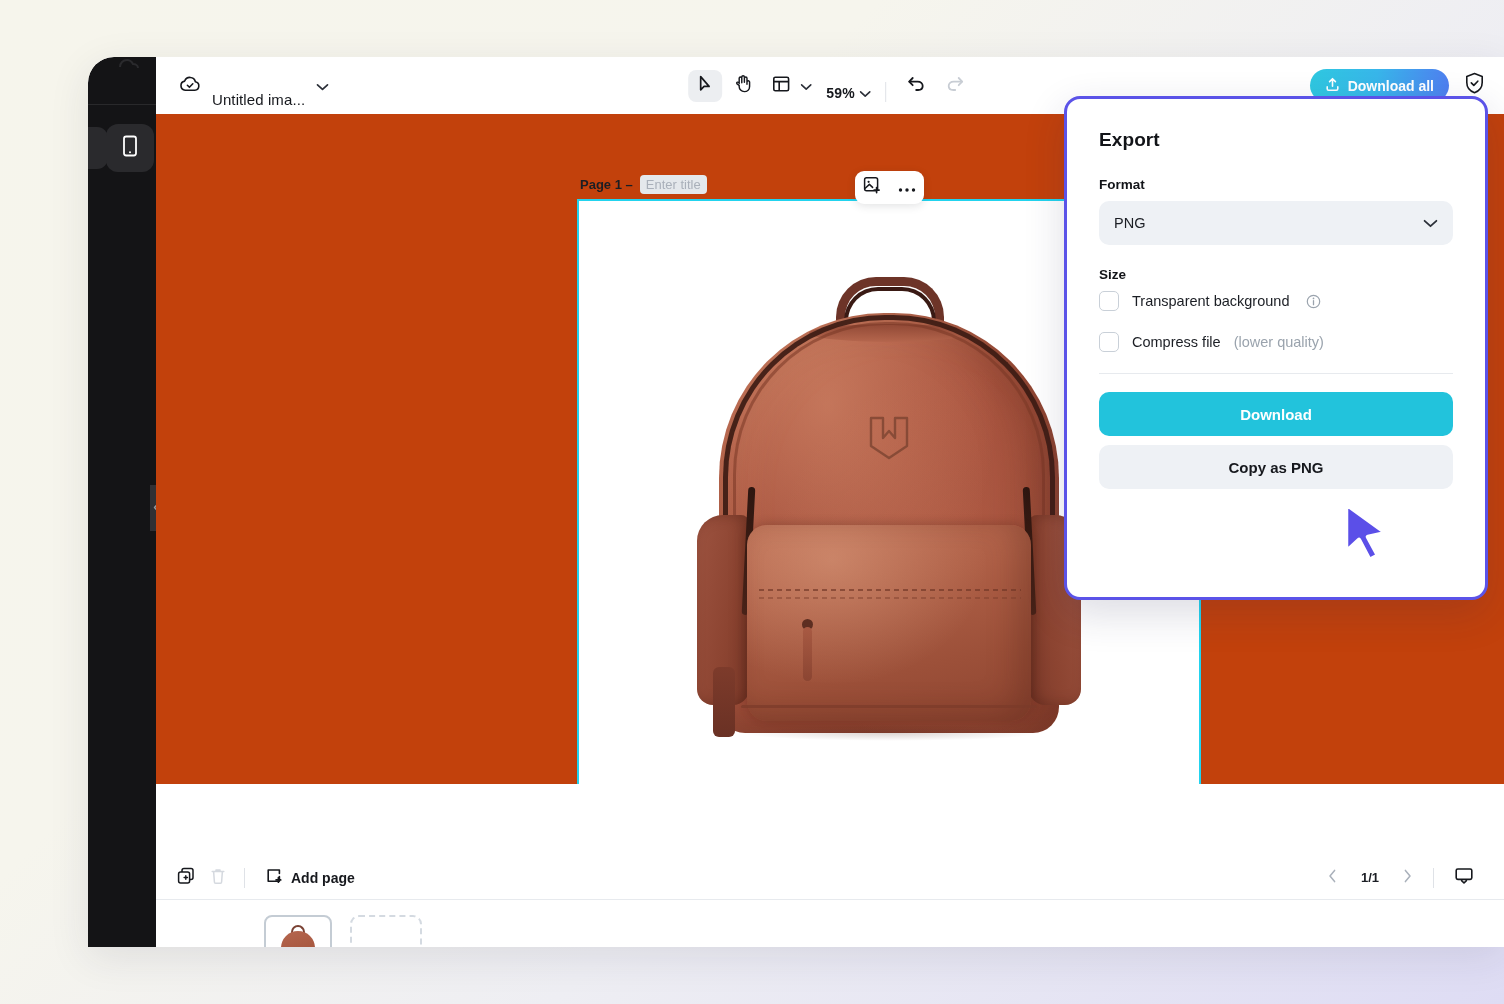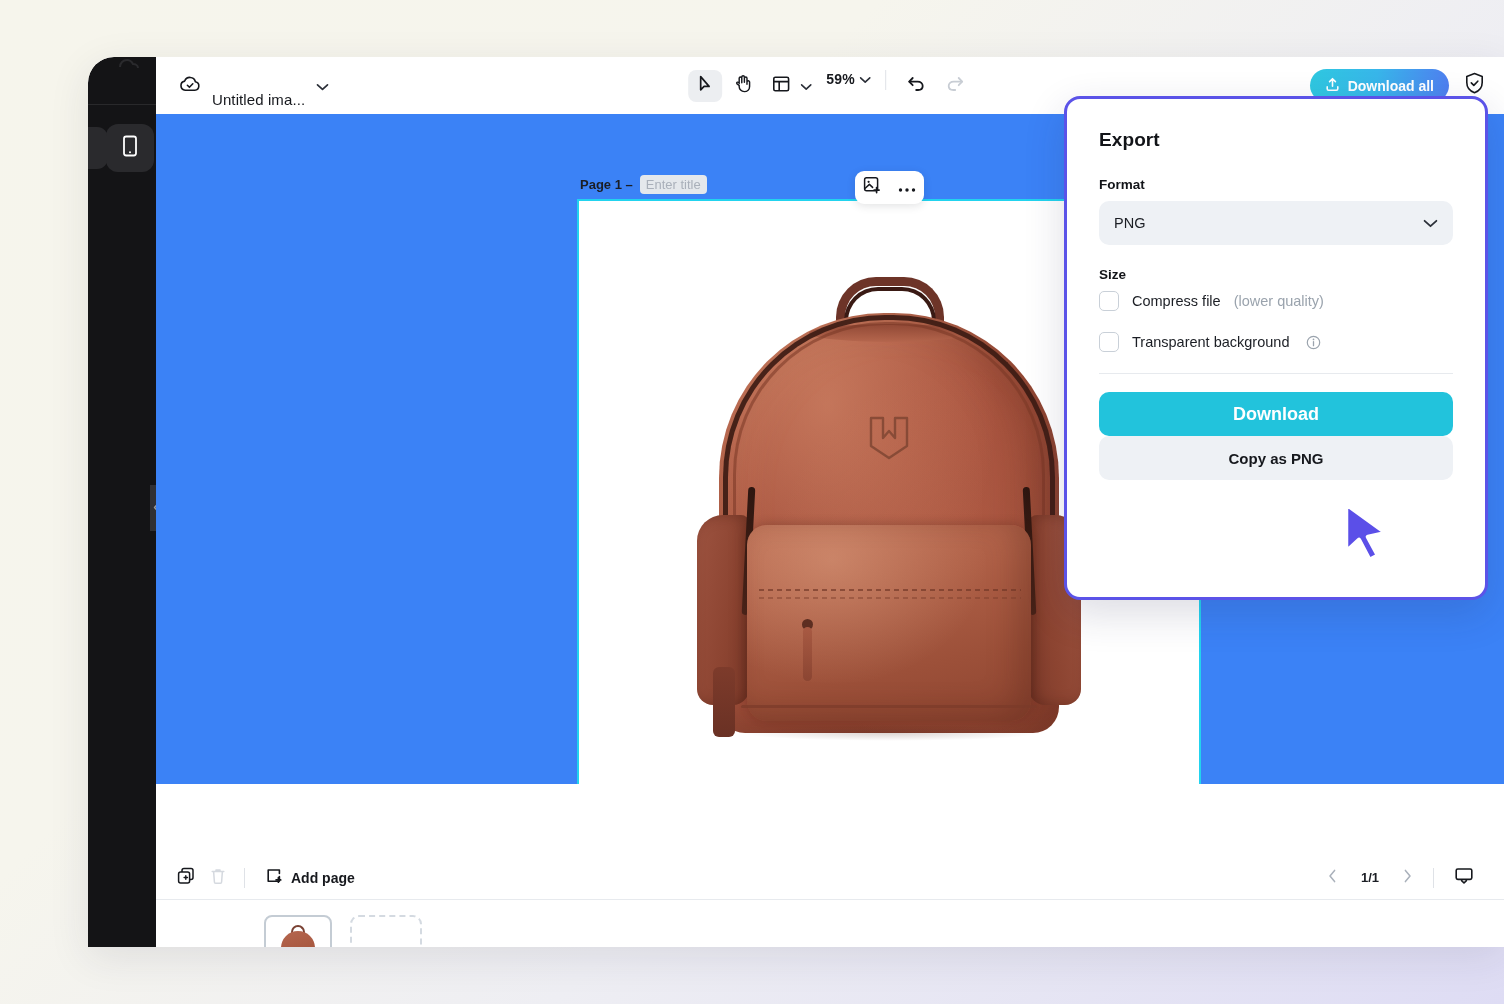--- a/index.html
+++ b/index.html
@@ -70,21 +70,21 @@
     display: flex; align-items: center; gap: 11px;
     margin-left: 23px;
   }
   .doc-title {
     font-size: 15px; font-weight: 500; color: #16181d; letter-spacing: .1px; margin-top: 28px;
   }
   .chev { color: #2b2f38; }
 
   .tools {
     position: absolute; left: 50%; transform: translateX(-50%);
-    display: flex; align-items: flex-start; gap: 4px;
+    display: flex; align-items: flex-end; gap: 4px;
   }
   .tool-btn {
     width: 34px; height: 32px; border-radius: 8px;
     display: flex; align-items: center; justify-content: center;
     cursor: pointer;
   }
   .tool-btn.active { background: #eceef1; }
   .tool-combo {
     display: flex; align-items: center; gap: 2px; cursor: pointer;
   }
@@ -106,21 +106,21 @@
     color: #fff; font-size: 14px; font-weight: 600;
     cursor: pointer; border: none;
     white-space: nowrap;
   }
   .shield-btn { width: 26px; height: 26px; display:flex; align-items:center; justify-content:center; cursor: pointer; }
 
   
   .canvas-area {
     position: absolute; left: 68px; top: 57px;
     width: 1348px; height: 670px;
-    background: #3b82f6;
+    background: #c2410c;
     overflow: hidden;
   }
   .page-label {
     position: absolute; left: 424px; top: 61px;
     display: flex; align-items: center; gap: 0px;
     font-size: 13px;
   }
   .page-label .pnum { font-weight: 700; color: #1b1e24; }
   .page-title-input {
     margin-left: 7px;
@@ -381,23 +381,23 @@
   .checkbox {
     width: 20px; height: 20px; border-radius: 5px;
     border: 1.6px solid #c9d0d8; background: #fff;
     flex: 0 0 auto;
   }
   .muted { color: #9aa3ad; }
   .hr { height: 1px; background: #e7eaee; margin: 4px 0 18px 0; }
   .btn-primary {
     height: 44px; border-radius: 10px;
     background: #22c3dc; color: #fff;
-    font-size: 18px; font-weight: 600;
+    font-size: 15px; font-weight: 600;
     display: flex; align-items: center; justify-content: center;
-    cursor: pointer; border: none; width: 100%;
+    margin-bottom: 9px; cursor: pointer; border: none; width: 100%;
   }
   .btn-secondary {
     height: 44px; border-radius: 10px;
     background: #eef1f5; color: #16181d;
     font-size: 15px; font-weight: 600;
     display: flex; align-items: center; justify-content: center;
     cursor: pointer; border: none; width: 100%;
   }
   .cursor-arrow {
     position: absolute; left: 1336px; top: 500px;
@@ -672,36 +672,36 @@
       <svg width="15" height="9" viewBox="0 0 15 9">
           <path d="M1.6 1.8 7.5 7.2l5.9-5.4" fill="none" stroke="#2b3039" stroke-width="1.8" stroke-linecap="round" stroke-linejoin="round"></path>
         </svg>
     </span>
   </div>
 
   <div class="field-label">Size</div>
 
   <div class="checkrow">
     <span class="checkbox"></span>
-    <span>Compress file</span>
-    <span class="muted">(lower quality)</span>
-  </div>
-
-  <div class="checkrow">
-    <span class="checkbox"></span>
     <span>Transparent background</span>
     <span class="info-i">
       <svg width="15" height="15" viewBox="0 0 15 15">
         <circle cx="7.5" cy="7.5" r="6.2" fill="none" stroke="#9aa3ad" stroke-width="1.2"></circle>
         <path d="M7.5 6.7v4" stroke="#9aa3ad" stroke-width="1.3" stroke-linecap="round"></path>
         <circle cx="7.5" cy="4.4" r=".85" fill="#9aa3ad"></circle>
       </svg>
     </span>
   </div>
 
+  <div class="checkrow">
+    <span class="checkbox"></span>
+    <span>Compress file</span>
+    <span class="muted">(lower quality)</span>
+  </div>
+
   <div class="hr"></div>
 
   <button class="btn-primary">Download</button>
   <button class="btn-secondary">Copy as PNG</button>
 </div>
 
 <div class="cursor-arrow">
   <svg width="70" height="70" viewBox="0 0 70 70">
     <path d="M10 4 10 52 23 40 33.5 60 42 55.5 32 37 50 33Z" fill="#5b4fe8" stroke="#fff" stroke-width="4.5" stroke-linejoin="round"></path>
   </svg>

